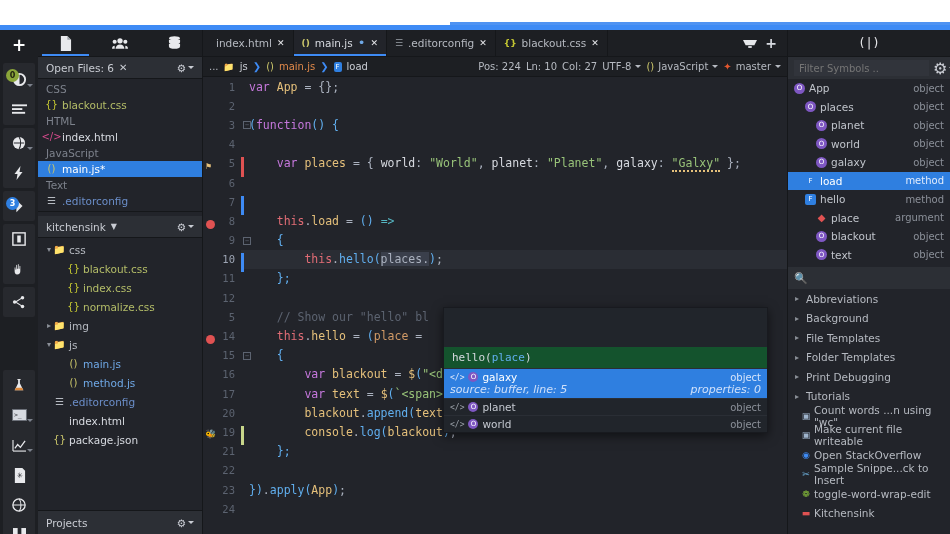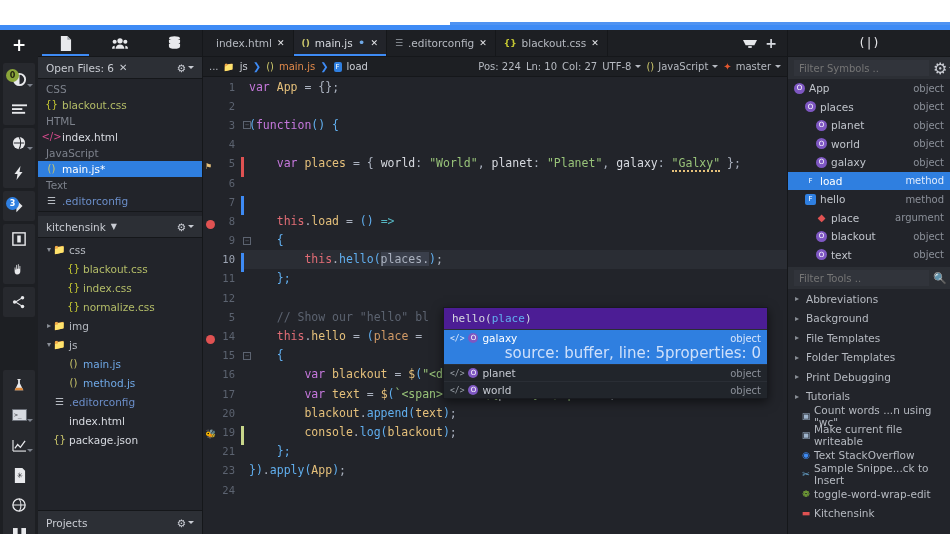--- a/index.html
+++ b/index.html
@@ -104,34 +104,34 @@
   .str{color:#98c379;} .num{color:#d19a66;} .fn{color:#61afef;}
   .cmt{color:#5c6370;} .punc{color:#abb2bf;} .prop{color:#d7dae0;}
   .op{color:#56b6c2;} .bluevar{color:#61afef;}
   .misspell{border-bottom:2px dotted #e5c07b;}
 
   
   .acp{position:absolute;left:240px;top:230px;width:325px;background:#21252b;
      border:1px solid #181a1f;box-shadow:0 3px 10px rgba(0,0,0,.55);
      font-family:"DejaVu Sans","Liberation Sans",sans-serif;}
   .acp .sig{padding:4px 8px;font-size:11px;color:#d7dae0;
-     font-family:"DejaVu Sans Mono","Liberation Mono",monospace;background:#4c1d95;}
+     font-family:"DejaVu Sans Mono","Liberation Mono",monospace;background:#14532d;margin-top:39px;}
   .acp .sig .arg{color:#61afef;}
   .acr{display:flex;align-items:center;padding:2px 6px;font-size:10.5px;color:#c5c9d1;
      border-top:1px solid #2a2e35;position:relative;}
   .acr.sel{background:#2f7fe0;color:#fff;display:block;padding:2px 6px;}
   .acr .lft{display:flex;align-items:center;gap:4px;flex:1;}
   .acr .rgt{color:#8b9099;font-size:10px;}
   .acr.sel .rgt{color:#d5e4fb;}
   .chev{font-size:8px;color:#9aa0a8;font-family:"DejaVu Sans Mono",monospace;}
   .acr.sel .chev{color:#dbe7fb;}
   .obj-ic{width:10px;height:10px;border-radius:50%;background:#7e57c2;color:#fff;font-size:7px;
      display:flex;align-items:center;justify-content:center;flex:0 0 10px;}
   .line1{display:flex;align-items:center;gap:4px;}
-  .line2{display:flex;justify-content:flex-end;font-size:15px;color:#cfe0fa;margin-top:0px;}
+  .line2{display:flex;justify-content:space-between;font-size:11px;color:#cfe0fa;margin-top:0px;font-style:italic;}
 
   
   .rightdock{width:163px;flex:0 0 163px;background:#22242a;display:flex;flex-direction:column;
      border-left:1px solid #15171a;}
   .filterbox{height:22px;background:#2c2f35;display:flex;align-items:center;padding:0 6px;gap:4px;}
   .filterinput{flex:1;height:16px;background:#31343b;border:none;color:#8b9099;font-size:10px;
      padding:0 5px;outline:none;font-family:"DejaVu Sans","Liberation Sans",sans-serif;}
   .symrow{display:flex;align-items:center;height:18.5px;font-size:10.5px;color:#c0c4cb;padding-right:6px;}
   .symrow.sel{background:#2f7fe0;color:#fff;}
   .symrow .nm2{flex:1;white-space:nowrap;overflow:hidden;}
@@ -493,20 +493,21 @@
             <div class="ln"><span class="gut">11</span><span class="code" style="position:relative">    <span class="bluevar">};</span></span></div>
             <div class="ln"><span class="gut">12</span><span class="code" style="position:relative">&nbsp;</span></div>
             <div class="ln"><span class="gut">5</span><span class="code" style="position:relative">    <span class="cmt">// Show our "hello" bl</span></span></div>
             <div class="ln"><span class="gut"><span class="bp"></span>14</span><span class="code" style="position:relative">    <span class="var">this</span><span class="punc">.</span><span class="kw2">hello</span> <span class="punc">=</span> <span class="bluevar">(</span><span class="num">place</span> <span class="punc">=</span></span></div>
             <div class="ln"><span class="gut">15</span><span class="code" style="position:relative">    <span class="bluevar">{</span></span><span class="fold">−</span></div>
             <div class="ln"><span class="gut">16</span><span class="code" style="position:relative">        <span class="kw">var</span> <span class="kw2">blackout</span> <span class="punc">=</span> <span class="kw2">$</span><span class="bluevar">(</span><span class="str">"&lt;div&gt;"</span><span class="bluevar">)</span><span class="punc">.</span><span class="fn">addClass</span><span class="bluevar">(</span><span class="str">"blackout"</span><span class="bluevar">)</span><span class="punc">;</span></span></div>
             <div class="ln"><span class="gut">17</span><span class="code" style="position:relative">        <span class="kw">var</span> <span class="kw2">text</span> <span class="punc">=</span> <span class="kw2">$</span><span class="bluevar">(</span><span class="str">`&lt;span&gt;Hello ${</span><span class="prop">place</span><span class="str">}!&lt;/span&gt;`</span><span class="bluevar">)</span><span class="punc">;</span></span></div>
             <div class="ln"><span class="gut">20</span><span class="code" style="position:relative">        <span class="kw2">blackout</span><span class="punc">.</span><span class="fn">append</span><span class="bluevar">(</span><span class="kw2">text</span><span class="bluevar">)</span><span class="punc">;</span></span></div>
             <div class="ln"><span class="gut"><span class="bug">🐝</span>19<span class="gmark" style="background:#c8d68a"></span></span><span class="code" style="position:relative">        <span class="kw2">console</span><span class="punc">.</span><span class="fn">log</span><span class="bluevar">(</span><span class="kw2">blackout</span><span class="bluevar">)</span><span class="punc">;</span></span></div>
             <div class="ln"><span class="gut">21</span><span class="code" style="position:relative">    <span class="bluevar">};</span></span></div>
+            <div class="ln"><span class="gut">22</span><span class="code" style="position:relative">&nbsp;</span></div>
             <div class="ln"><span class="gut">23</span><span class="code" style="position:relative"><span class="bluevar">})</span><span class="punc">.</span><span class="fn">apply</span><span class="bluevar">(</span><span class="kw2">App</span><span class="bluevar">)</span><span class="punc">;</span></span></div>
             <div class="ln"><span class="gut">24</span><span class="code" style="position:relative">&nbsp;</span></div>
           </div>
 
         <div class="acp">
           <div class="sig">
             <span>hello(</span><span class="arg">place</span><span>)</span>
           </div>
           <div class="acr sel">
             <div class="line1">
@@ -596,21 +597,20 @@
             <span class="kind">object</span>
           </div>
           <div class="symrow" style="padding-left: 28px;">
             <span class="sico obj">O</span>
             <span class="nm2">text</span>
             <span class="kind">object</span>
           </div>
         </div>
 
       <div class="filterbox" style="margin-top:3px;">
-        <input class="filterinput" readonly="" placeholder="Filter Tools .." style="">
         <span class="searchico">🔍</span>
 
       </div>
       <div id="tools">
           <div class="toolrow">
             <span class="ar">▸</span>
             <span>Abbreviations</span>
           </div>
           <div class="toolrow">
             <span class="ar">▸</span>
@@ -638,21 +638,21 @@
             <span style="margin-left:-2px;">Count words ...n using "wc"</span>
           </div>
           <div class="toolrow">
             <span class="ar"></span>
             <span class="tic" style="color:#9fb4cc;margin-left:-6px;">▣</span>
             <span style="margin-left:-2px;">Make current file writeable</span>
           </div>
           <div class="toolrow">
             <span class="ar"></span>
             <span class="tic" style="color:#3e8bf5;margin-left:-6px;">◉</span>
-            <span style="margin-left:-2px;">Text StackOverflow</span>
+            <span style="margin-left:-2px;">Open StackOverflow</span>
           </div>
           <div class="toolrow">
             <span class="ar"></span>
             <span class="tic" style="color:#6fb3e0;margin-left:-6px;">✂</span>
             <span style="margin-left:-2px;">Sample Snippe...ck to Insert</span>
           </div>
           <div class="toolrow">
             <span class="ar"></span>
             <span class="tic" style="color:#8ac33a;margin-left:-6px;">❁</span>
             <span style="margin-left:-2px;">toggle-word-wrap-edit</span>

